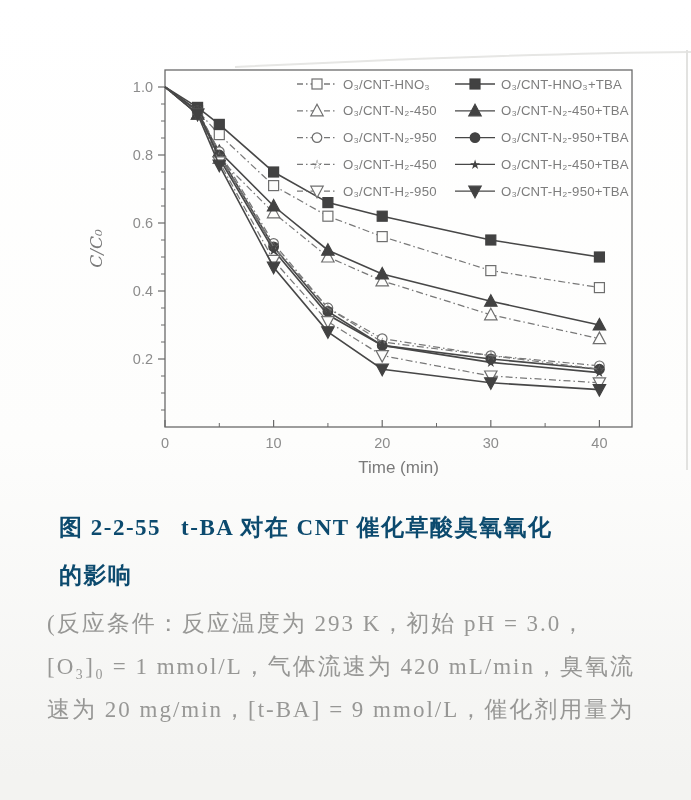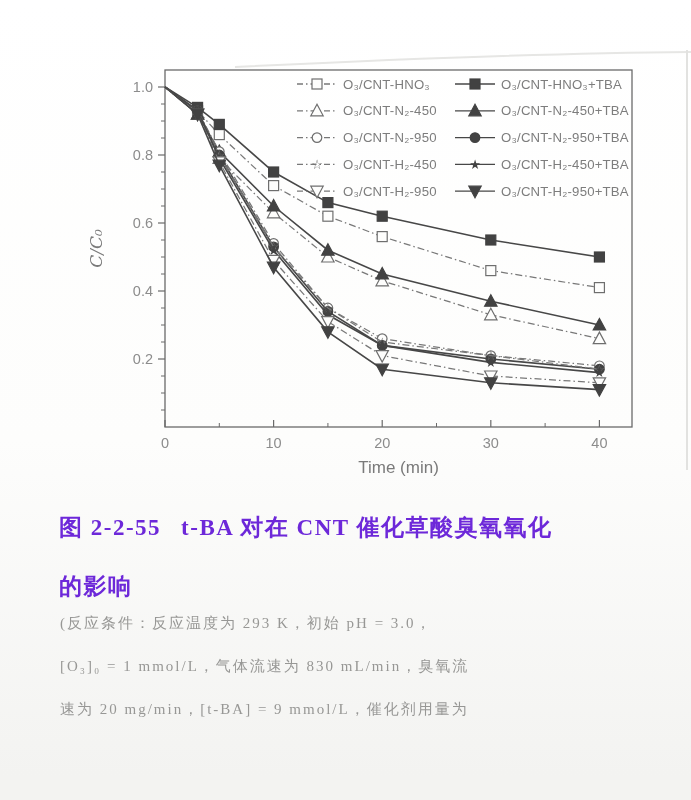--- a/index.html
+++ b/index.html
@@ -10,30 +10,30 @@
   }
   .page{position:absolute;inset:0;}
   #chart-svg{position:absolute;left:0;top:0;}
   .tick{font:14.5px "Liberation Sans",sans-serif;fill:#8c8c8c;}
   .axis-label{font:17px "Liberation Sans",sans-serif;fill:#7a7a7a;}
   .ylab{font-style:italic;font-family:"DejaVu Serif",serif;font-size:17px;}
   .legend-label{font:13.2px "Liberation Sans",sans-serif;fill:#7d7d7d;letter-spacing:.2px;}
   .star-marker{font:13px "DejaVu Sans",sans-serif;}
   .caption{
     position:absolute;left:59px;top:512px;width:600px;
-    color:#6d28d9;font-family:"Liberation Serif","DejaVu Serif",serif;
+    color:#0c4a6e;font-family:"Liberation Serif","DejaVu Serif",serif;
     font-weight:700;font-size:23px;letter-spacing:1.5px;
   }
   .caption p{margin:0;line-height:31px;}
-  .caption .cap-line2{margin-top:28px;}
+  .caption .cap-line2{margin-top:17px;}
   .cap-num{margin-right:20px;}
   .conditions{
-    position:absolute;left:60px;top:602px;width:600px;
+    position:absolute;left:47px;top:602px;width:600px;
     color:#979795;font-family:"Liberation Serif","DejaVu Serif",serif;
-    font-size:15px;letter-spacing:2px;font-weight:400;
+    font-size:23px;letter-spacing:2px;font-weight:400;
   }
   .conditions p{margin:0;line-height:43px;}
   .page-edge{position:absolute;right:3px;top:50px;width:2px;height:420px;background:#e2e2e0;}
 </style>
 </head>
 <body>
 
 <div class="page">
   <svg id="chart-svg" width="691" height="500">
       <path d="M 235 67 C 420 58 560 53 691 52" fill="none" stroke="#e6e6e4" stroke-width="2"></path>
@@ -238,16 +238,16 @@
     </svg>
   <div class="page-edge"></div>
 
   <div class="caption">
     <p class="cap-line1"><span class="cap-num">图 2-2-55</span><span class="cap-title">t-BA 对在 CNT 催化草酸臭氧氧化</span></p>
     <p class="cap-line2">的影响</p>
   </div>
 
   <div class="conditions">
     <p>(反应条件：反应温度为 293 K，初始 pH = 3.0，</p>
-    <p>[O₃]₀ = 1 mmol/L，气体流速为 830 mL/min，臭氧流</p>
+    <p>[O₃]₀ = 1 mmol/L，气体流速为 420 mL/min，臭氧流</p>
     <p>速为 20 mg/min，[t-BA] = 9 mmol/L，催化剂用量为</p>
   </div>
 </div>
 
 </body></html>

